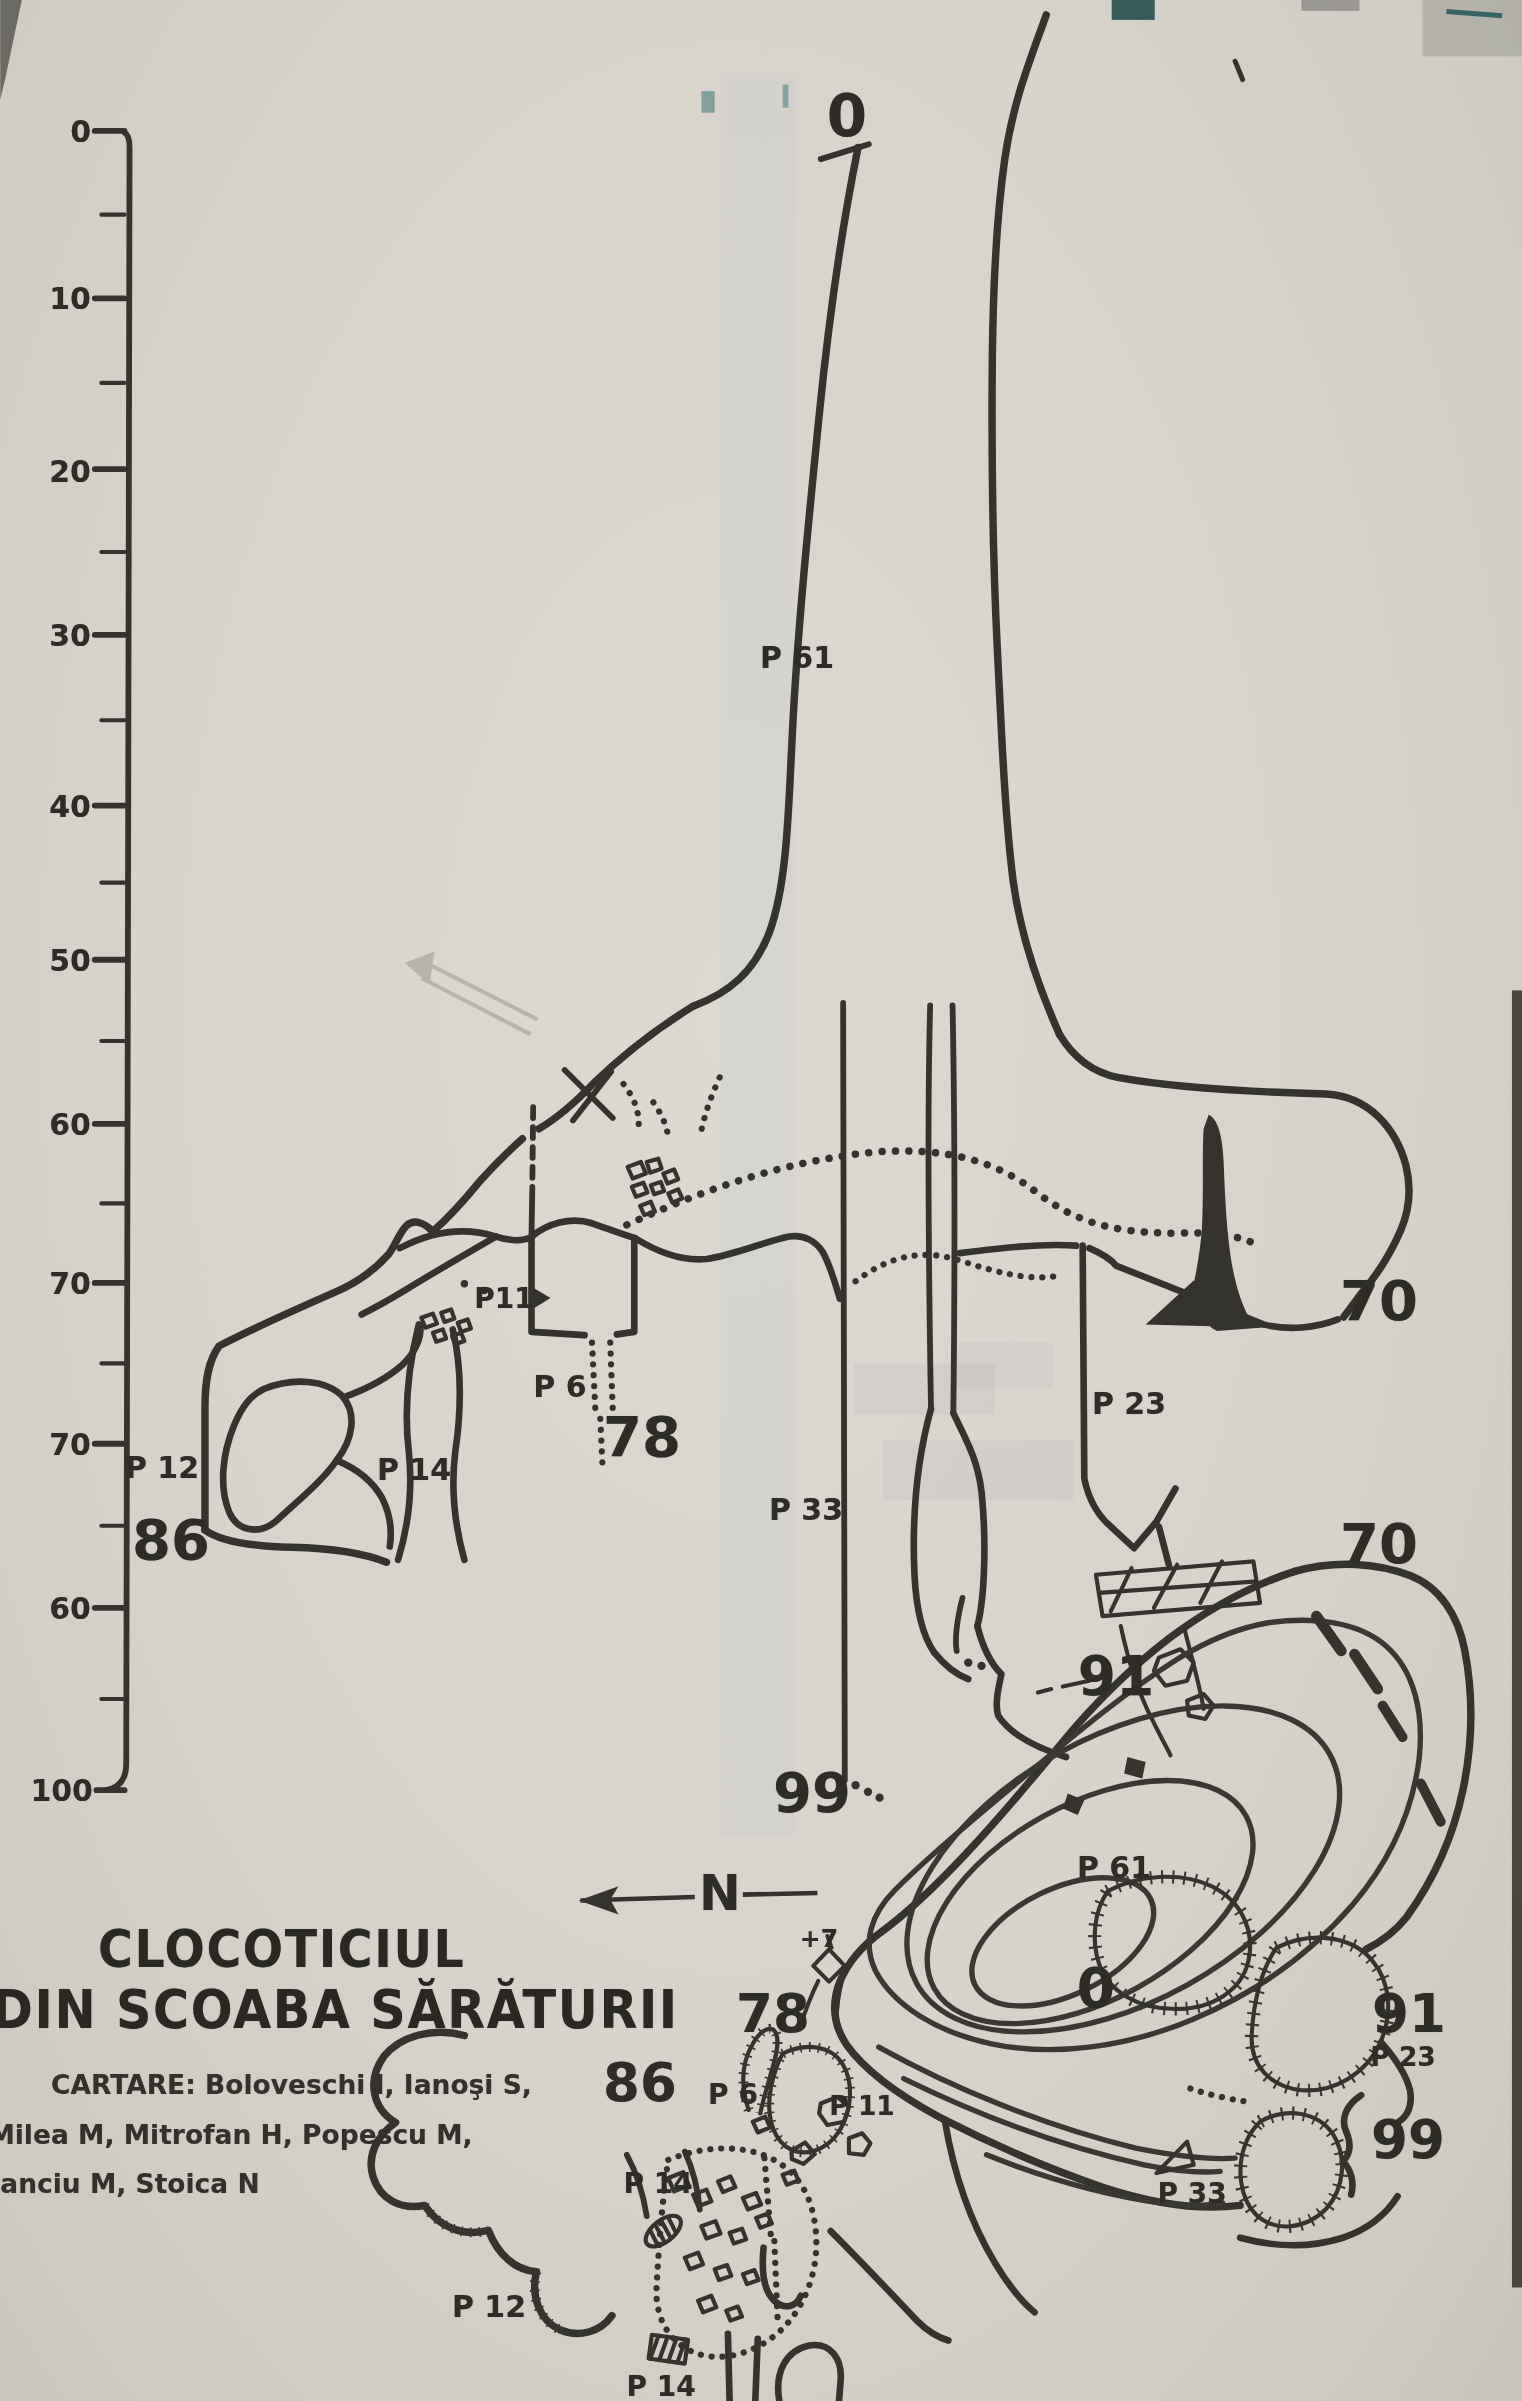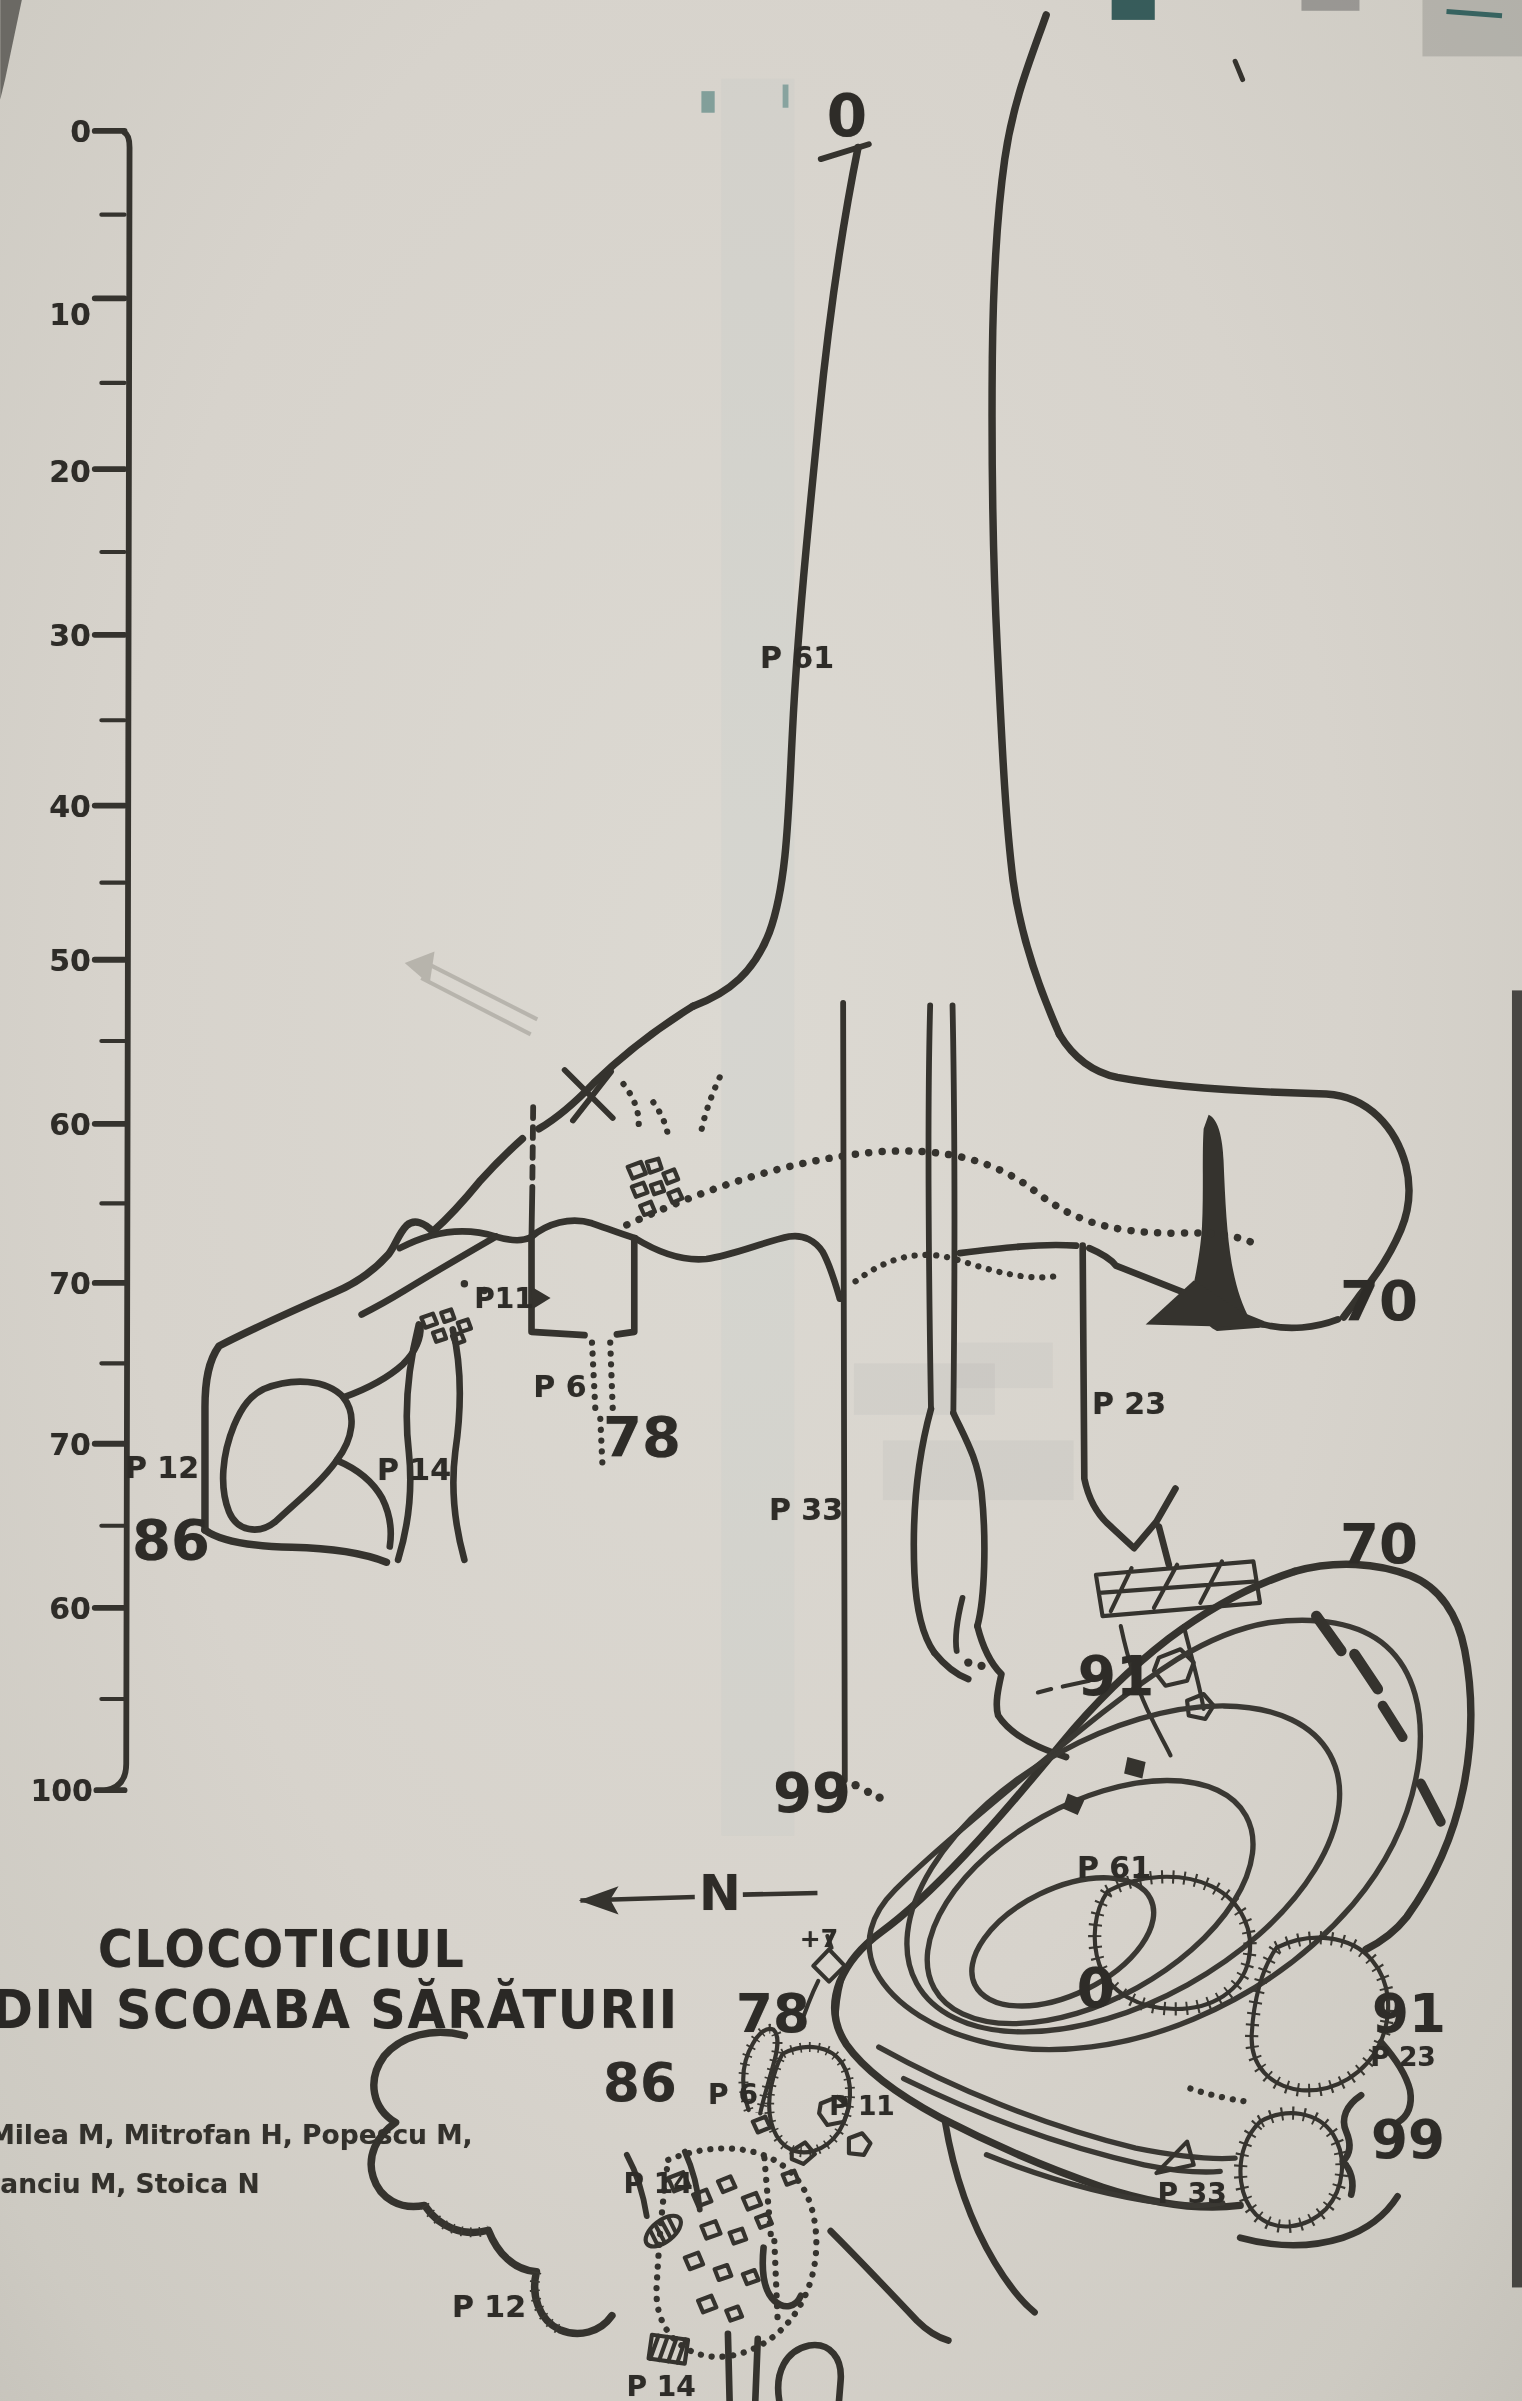--- a/index.html
+++ b/index.html
@@ -207,21 +207,21 @@
 
     <g>
       <line x1="700" y1="2293" x2="838" y2="2289" stroke="#35332e" stroke-width="5.5"></line>
       <line x1="896" y1="2286" x2="986" y2="2284" stroke="#35332e" stroke-width="5.5"></line>
       <path class="ink" d="M746 2276 L698 2293 L746 2310 L736 2292 Z"></path>
     </g>
   </g>
 </svg>
 
 <div class="tick-num" style="left:91px;top:131px">0</div>
-<div class="tick-num" style="left:91px;top:314px">10</div>
+<div class="tick-num" style="left:91px;top:298px">10</div>
 <div class="tick-num" style="left:91px;top:471px">20</div>
 <div class="tick-num" style="left:91px;top:635px">30</div>
 <div class="tick-num" style="left:91px;top:806px">40</div>
 <div class="tick-num" style="left:91px;top:960px">50</div>
 <div class="tick-num" style="left:91px;top:1124px">60</div>
 <div class="tick-num" style="left:91px;top:1283px">70</div>
 <div class="tick-num" style="left:91px;top:1444px">70</div>
 <div class="tick-num" style="left:91px;top:1608px">60</div>
 <div class="tick-num" style="left:93px;top:1790px">100</div>
 
@@ -252,17 +252,18 @@
 <div class="lbl" style="left:1403px;top:2056px;font-size:26.5px">P 23</div>
 <div class="lbl" style="left:1408px;top:2139px;font-size:53px">99</div>
 <div class="lbl" style="left:1192px;top:2193px;font-size:28px">P 33</div>
 <div class="lbl" style="left:658px;top:2183px;font-size:28px">P 14</div>
 <div class="lbl" style="left:489px;top:2306px;font-size:30px">P 12</div>
 <div class="lbl" style="left:661px;top:2386px;font-size:28px">P 14</div>
 
 <div class="title-line" style="left:98px;top:1920px;font-size:51px">CLOCOTICIUL</div>
 <div class="title-line" style="left:-8.3px;top:1979px;font-size:53px">DIN SCOABA SĂRĂTURII</div>
 
+<div class="credit-line" style="left:51px;top:2069px">CARTARE: Boloveschi I, Ianoşi S,</div>
 <div class="credit-line" style="left:-11.6px;top:2119px">Milea M, Mitrofan H, Popescu M,</div>
 <div class="credit-line" style="left:-31.5px;top:2168px">Stanciu M, Stoica N</div>
 
 </div>
 
 
 </body></html>

